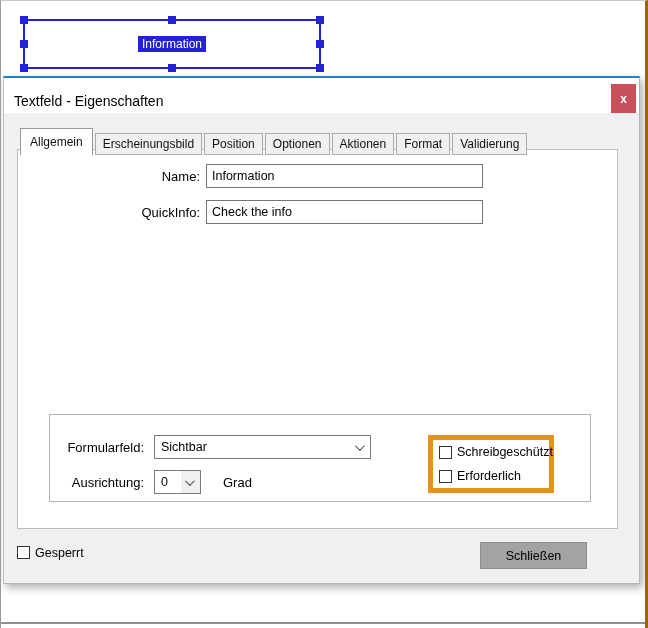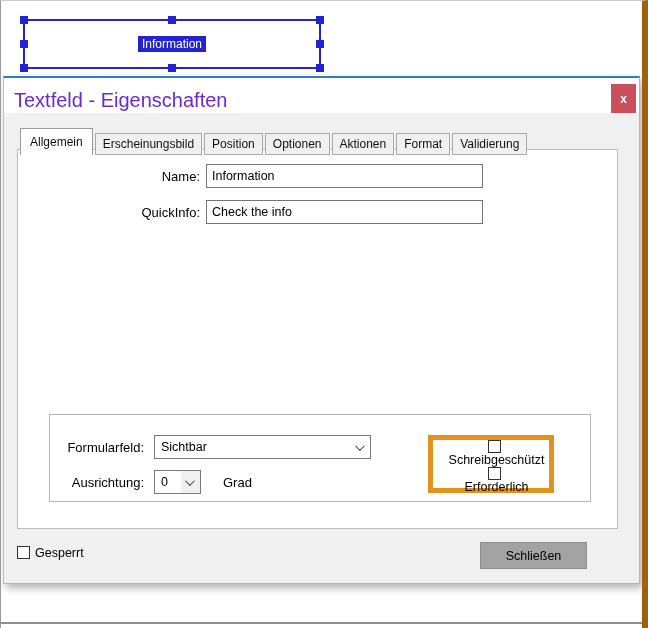--- a/index.html
+++ b/index.html
@@ -1,35 +1,35 @@
 <!DOCTYPE html>
 <html><head>
 <meta charset="utf-8">
 <style>
   * { margin:0; padding:0; box-sizing:border-box; font-family:"Liberation Sans","DejaVu Sans",sans-serif; }
   body { background:#ffffff; }
   .screen { position:relative; width:648px; height:628px; background:#ffffff;
-            border-left:1px solid #9b9b9b; border-top:1px solid #c9c9c9; border-right:6px solid #a16207; overflow:hidden; }
+            border-left:1px solid #9b9b9b; border-top:1px solid #c9c9c9; border-right:3px solid #a16207; overflow:hidden; }
 
   
   .field-rect { position:absolute; left:22px; top:18px; width:298px; height:50px;
                 border:2px solid #2323D4; display:flex; align-items:center; justify-content:center; }
   .handle { position:absolute; width:8px; height:8px; background:#2323D4; }
   .h-tl{left:-5px;top:-5px;} .h-tc{left:calc(50% - 4px);top:-5px;} .h-tr{right:-5px;top:-5px;}
   .h-ml{left:-5px;top:calc(50% - 4px);} .h-mr{right:-5px;top:calc(50% - 4px);}
   .h-bl{left:-5px;bottom:-5px;} .h-bc{left:calc(50% - 4px);bottom:-5px;} .h-br{right:-5px;bottom:-5px;}
   .field-label { background:#2323D4; color:#fff; font-size:12px; padding:1px 4px; }
 
   
   .dialog { position:absolute; left:2px; top:75px; width:637px; height:508px; background:#f0f0f0;
             border-top:2px solid #2C7EC0; border-left:1px solid #c0c0c0; border-right:1px solid #b5b5b5;
             border-bottom:1px solid #b5b5b5; box-shadow:3px 4px 8px rgba(0,0,0,0.30); }
   .titlebar { position:absolute; left:0; top:0; width:100%; height:35px; background:#ffffff; }
   .title { position:absolute; left:10px; top:0; height:45px; display:flex; align-items:center;
-           font-size:20px; color:#6d28d9; }
+           font-size:14px; color:#000000; }
   .close-btn { position:absolute; right:3px; top:6px; width:25px; height:29px; background:#C94F5A;
                color:#fff; font-size:12px; font-weight:bold; display:flex; align-items:center;
                justify-content:center; cursor:pointer; }
 
   
   .tabs { position:absolute; left:16px; top:50px; height:27px; display:flex; align-items:flex-end;
           gap:2px; z-index:2; }
   .tab { height:22px; padding:0 7px; display:flex; align-items:center; font-size:12px; color:#111;
          background:#f0f0f0; border:1px solid #ababab; white-space:nowrap; }
   .tab.active { height:27px; background:#ffffff; border:1px solid #9a9a9a; border-bottom:none;
@@ -52,21 +52,21 @@
            align-items:center; padding:0 24px 0 6px; font-size:12.5px; color:#000; cursor:default; }
   .combo .chev { position:absolute; right:8px; top:8px; width:7px; height:7px;
                  border-right:1.6px solid #444; border-bottom:1.6px solid #444; transform:rotate(45deg) translateY(-2px); }
   .combo.small { padding-right:22px; background:linear-gradient(to right,#fff 26px,#f0f0f0 26px); }
   .unit { margin-left:22px; font-size:13px; color:#000; }
 
   
   .orange-box { position:absolute; left:410px; top:285px; width:126px; height:58px;
                 border:5px solid #E2921D; background:#fff; display:flex; flex-direction:column;
                 justify-content:space-around; padding-left:6px; }
-  .cb-row { display:flex; align-items:center;flex-direction:column; }
+  .cb-row { display:flex; align-items:center; }
   .cb { width:13px; height:13px; border:1px solid #333; background:#fff; flex:none; cursor:pointer; }
   .cb-label { margin-left:5px; font-size:12.5px; color:#000; white-space:nowrap; }
 
   
   .footer-lock { position:absolute; left:13px; top:468px; display:flex; }
   .close-action { position:absolute; left:476px; top:464px; width:107px; height:27px;
                   background:#a3a3a3; border:1px solid #8e8e8e; font-size:12.5px; color:#000;
                   display:flex; align-items:center; justify-content:center; cursor:pointer; }
 
   

